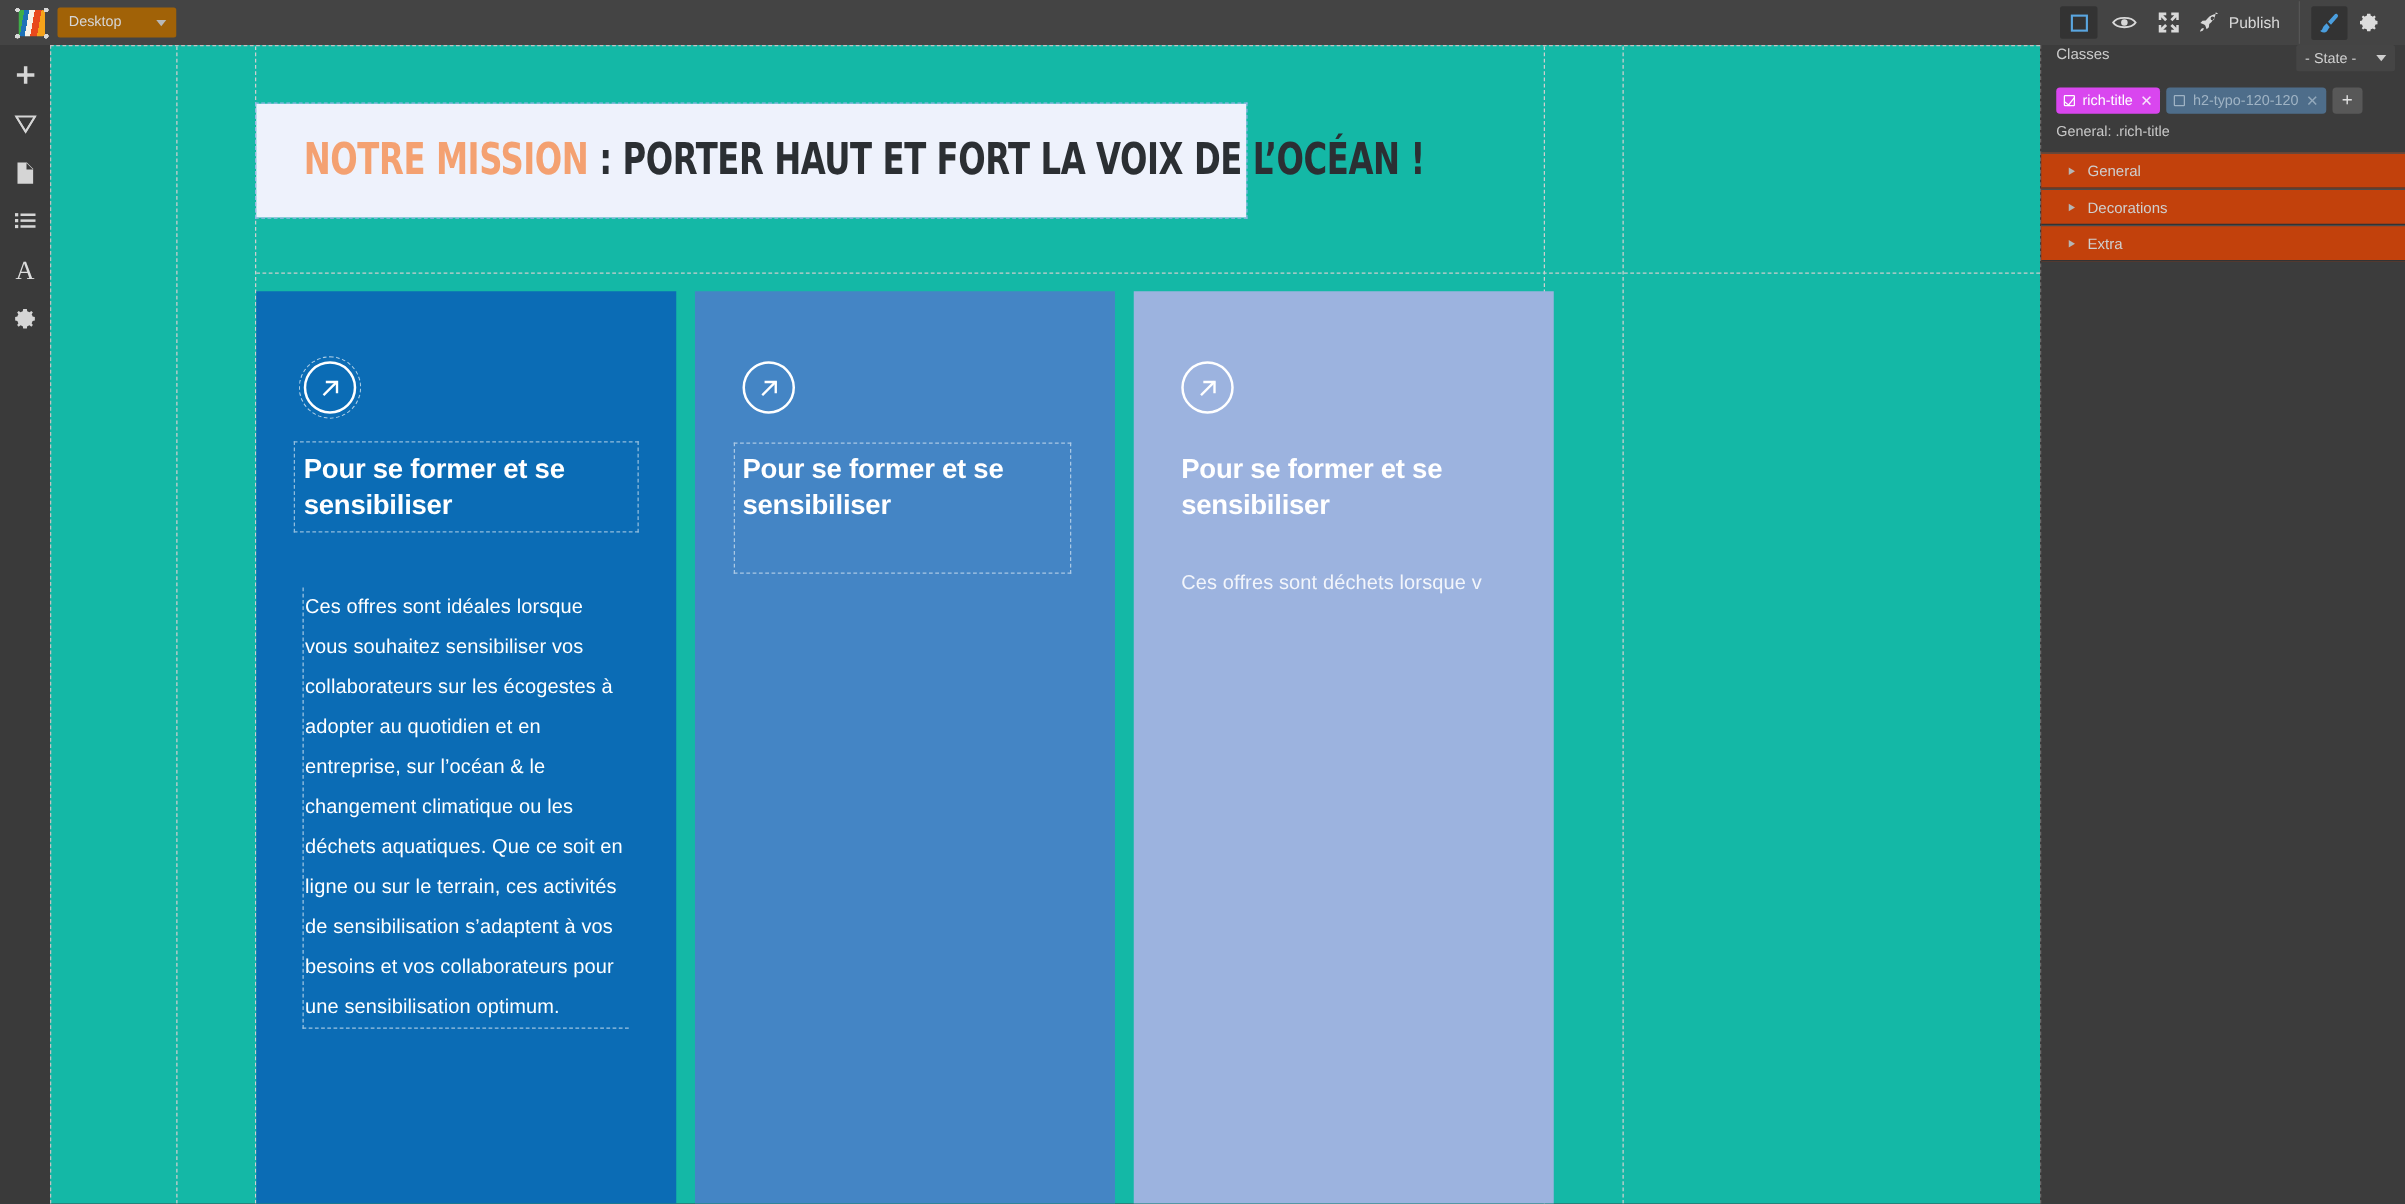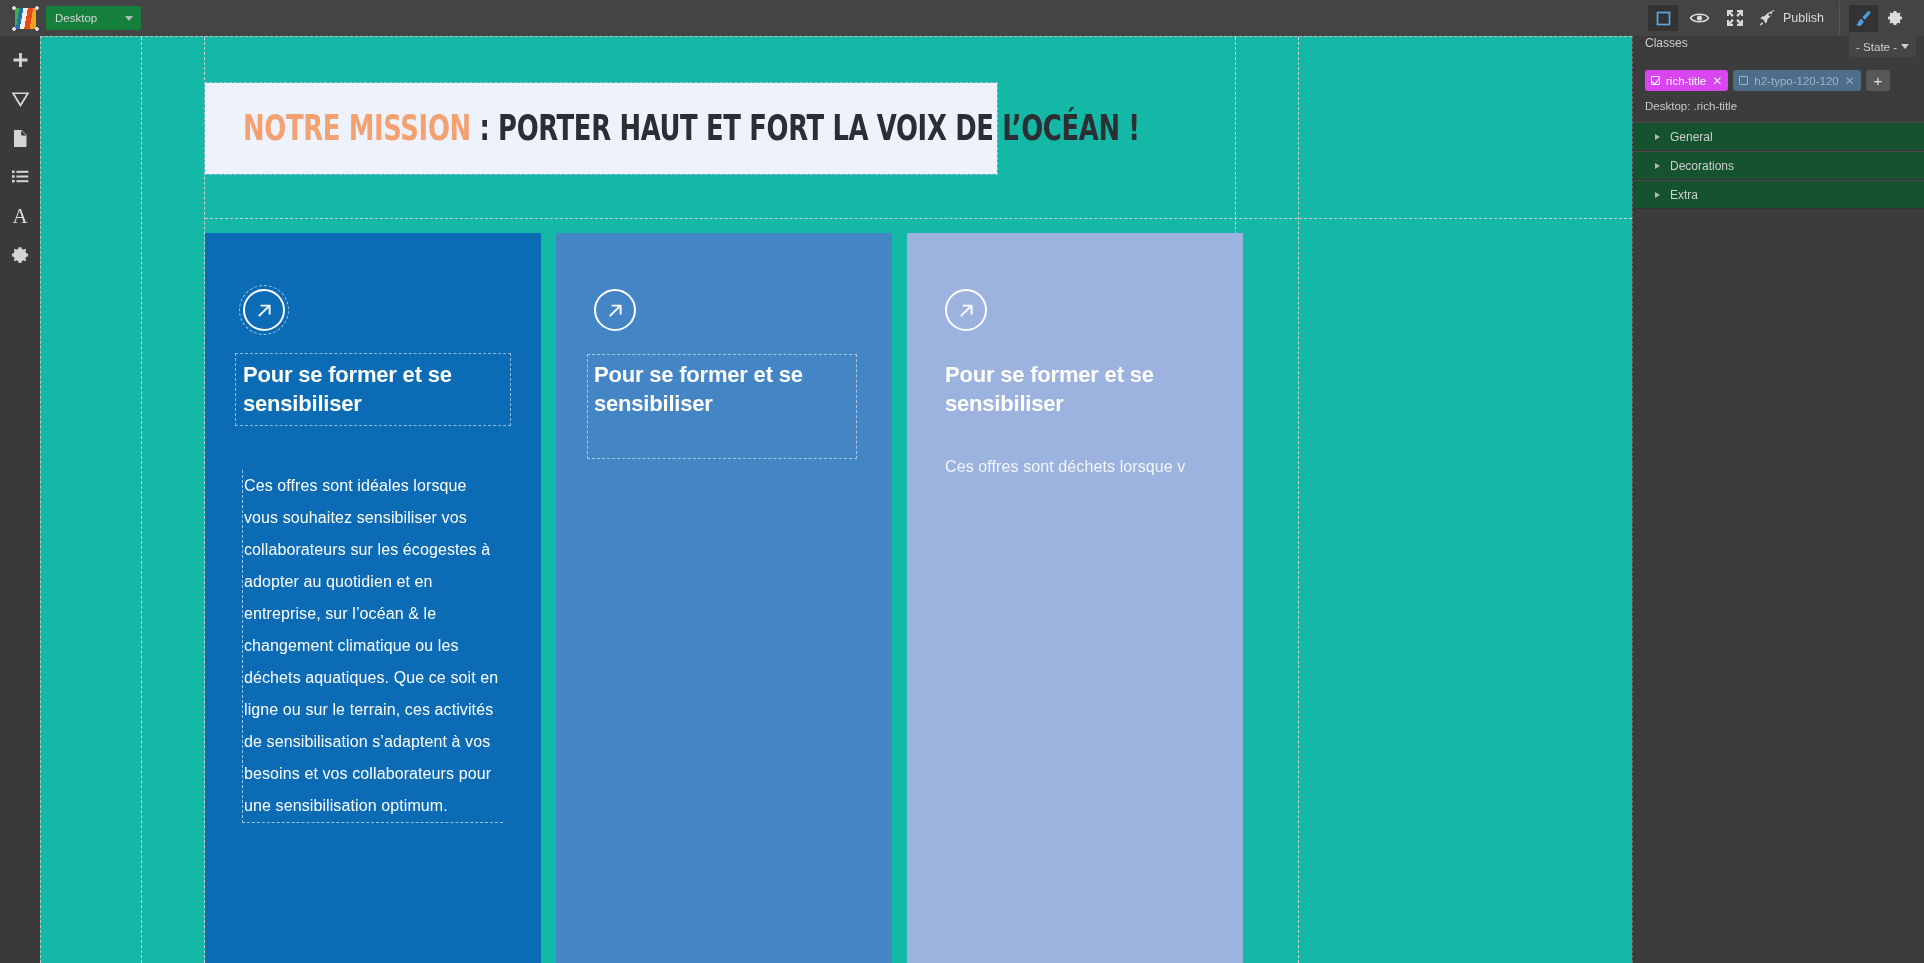--- a/index.html
+++ b/index.html
@@ -52,21 +52,21 @@
     background:
       radial-gradient(circle at 2px 2px, #d8d8d8 1.9px, transparent 2px) left top no-repeat,
       radial-gradient(circle at calc(100% - 2px) 2px, #d8d8d8 1.9px, transparent 2px) right top no-repeat;
   }
   .logo::before { top: -2px; }
   .logo::after { bottom: -2px; transform: scaleY(-1); }
 
   .device-select {
     height: 24px;
     min-width: 95px;
-    background: #15803d;
+    background: #a16207;
     border: none;
     border-radius: 2px;
     color: #d6d6d6;
     font-size: 11.5px;
     display: flex;
     align-items: center;
     padding: 0 8px 0 9px;
     margin-left: 6px;
     justify-content: space-between;
     gap: 14px;
@@ -283,21 +283,21 @@
     height: 32px;
     display: flex; 
     justify-content: space-between;
     padding: 0 8px 0 12px;
   }
   .rp-head-label { font-size: 12px; color: #cccccc; }
   .state-select {
     height: 21px;
     background: #454545;
     border-radius: 2px;
-    display: flex; align-items: center; gap: 4px;
+    display: flex; align-items: center; gap: 16px;
     padding: 0 7px;
     font-size: 11.5px;
     color: #d0d0d0;
     cursor: pointer;
   }
   .state-select .caret-dn { border-top-color: #cfcfcf; }
 
   .classes-row {
     display: flex; align-items: center; gap: 5px;
     padding: 2px 10px 8px 12px;
@@ -351,21 +351,21 @@
   .sector {
     height: 29px;
     border-top: 1px solid #4b4b4b;
     border-bottom: 1px solid #333333;
     display: flex; align-items: center;
     gap: 10px;
     padding-left: 22px;
     font-size: 12px;
     color: #cfcfcf;
     cursor: pointer;
-    background: #14532d;
+    background: #c2410c;
   }
   .sector .arrow {
     width: 0; height: 0;
     border-top: 3.5px solid transparent;
     border-bottom: 3.5px solid transparent;
     border-left: 5px solid #b5b5b5;
   }
 </style>
 </head>
 <body>
@@ -553,21 +553,21 @@
           <span class="x">✕</span>
         </div>
         <div class="chip off">
           <span class="cbox"></span>
           <span>h2-typo-120-120</span>
           <span class="x">✕</span>
         </div>
         <div class="chip-add">+</div>
       </div>
 
-      <div class="selected-row">Desktop: .rich-title</div>
+      <div class="selected-row">General: .rich-title</div>
 
       <div class="sector">
         <span class="arrow"></span>
         <span>General</span>
       </div>
       <div class="sector">
         <span class="arrow"></span>
         <span>Decorations</span>
       </div>
       <div class="sector">

